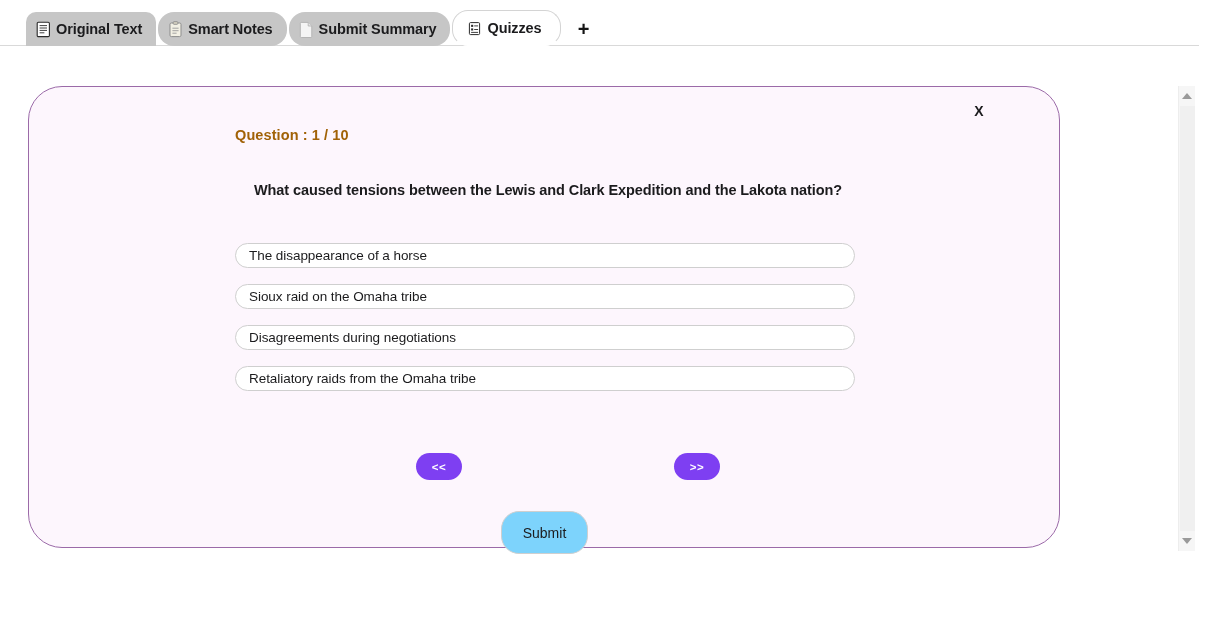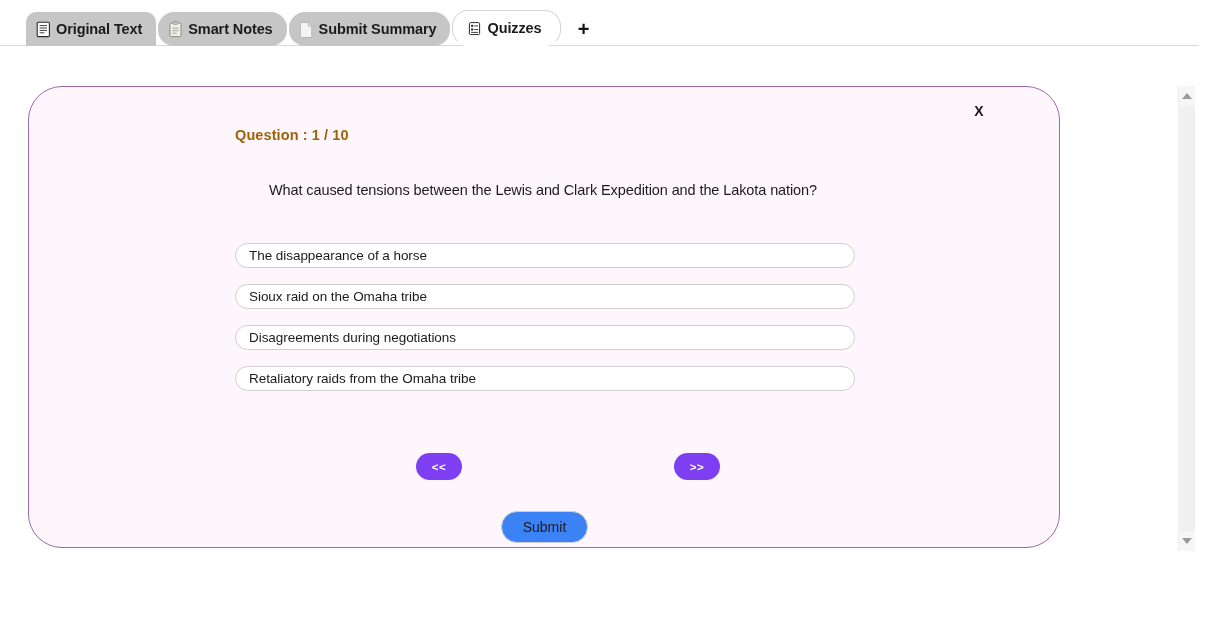--- a/index.html
+++ b/index.html
@@ -126,24 +126,24 @@
     position: absolute;
     left: 206px;
     top: 40px;
     font-size: 14.5px;
     font-weight: bold;
     color: #a16207;
     letter-spacing: 0.1px;
   }
   #question-text {
     position: absolute;
-    left: 240px;
+    left: 225px;
     top: 95px;
     font-size: 14.5px;
-    font-weight: normal;
+    font-weight: bold;
     color: #1b1b1d;
     letter-spacing: -0.1px;
     white-space: nowrap;
   }
 
   #options-list {
     position: absolute;
     left: 206px;
     top: 156px;
     width: 620px;
@@ -194,22 +194,22 @@
     padding: 0;
   }
   #prev-button { left: 181px; }
   #next-button { left: 439px; }
 
   #submit-button {
     position: absolute;
     left: 472px;
     top: 424px;
     width: 87px;
-    height: 32px;
-    background: #3b82f6;
+    height: 43px;
+    background: #7dd3fc;
     border: 1px solid #cfcfcf;
     border-radius: 18px;
     font-size: 14px;
     color: #1b1b1d;
     cursor: default;
     font-family: "Liberation Sans", sans-serif;
     display: flex;
     align-items: center;
     justify-content: center;
     padding: 0;

